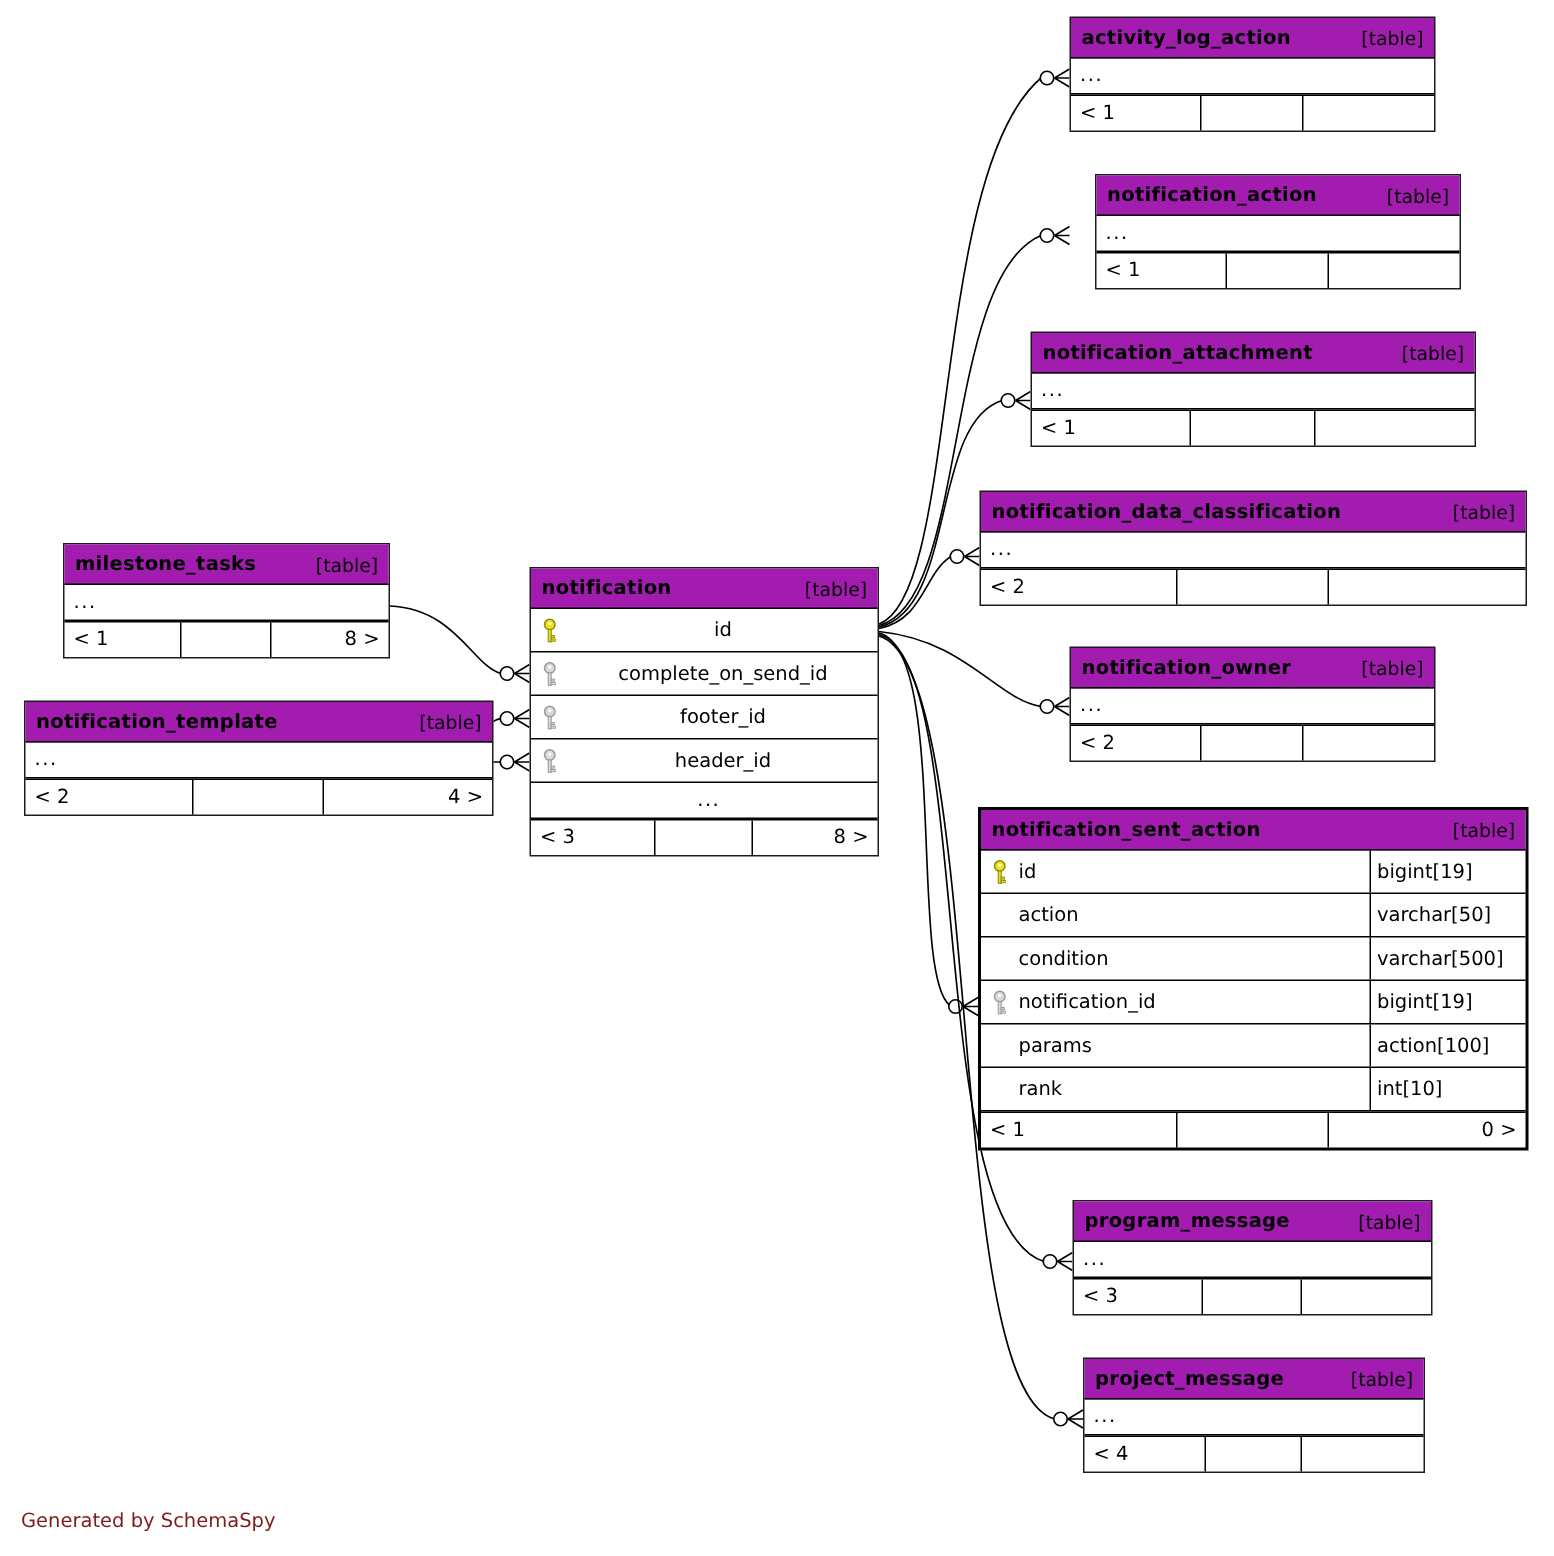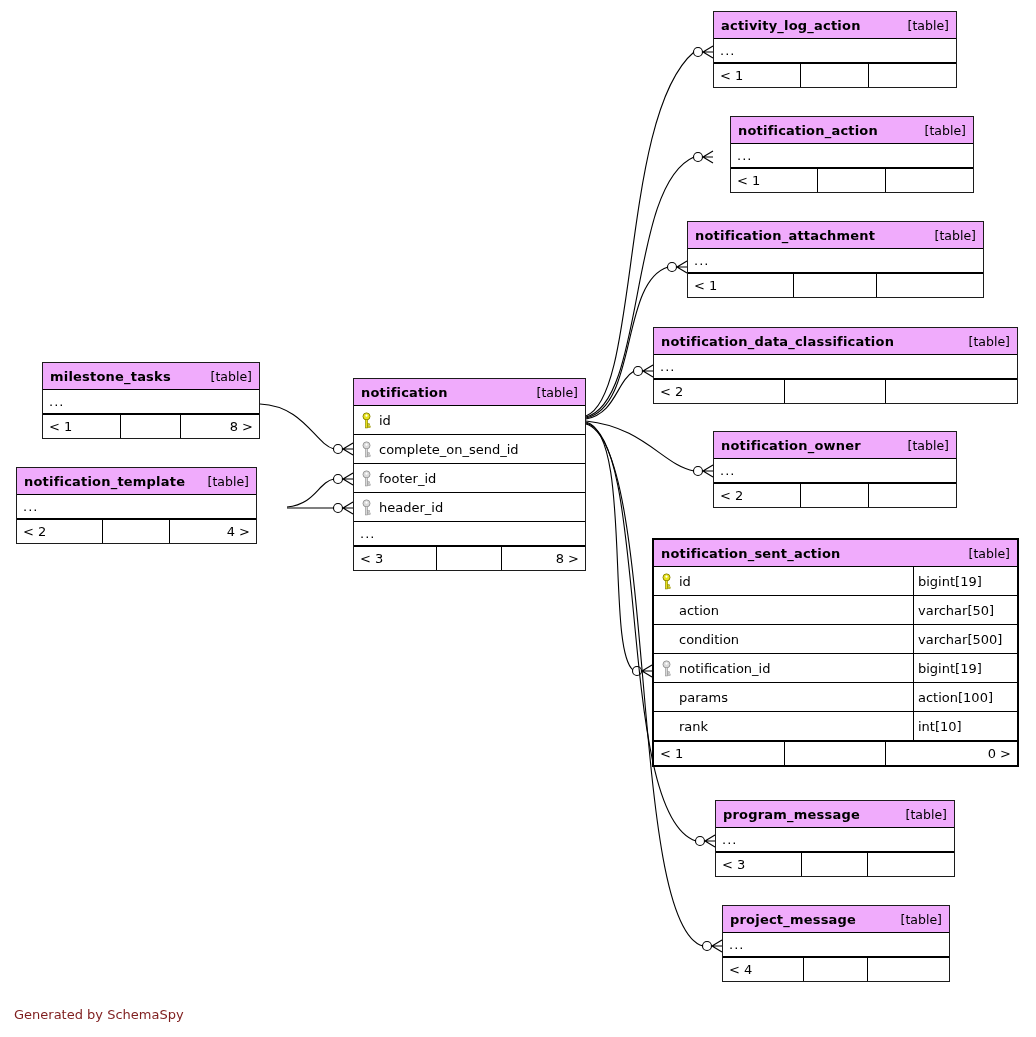--- a/index.html
+++ b/index.html
@@ -4,21 +4,21 @@
 <style>
   html,body{margin:0;padding:0;}
   body{
     width:1036px;height:1037px;position:relative;background:#ffffff;
     font-family:"DejaVu Sans", sans-serif;color:#000;overflow:hidden;
   }
   #connector-layer{position:absolute;left:0;top:0;width:1036px;height:1037px;}
   .tbl{position:absolute;background:#fff;border:1px solid #1c1c1c;box-sizing:border-box;}
   .tbl.emph{border:2px solid #000;}
   .hdr{display:flex;justify-content:space-between;align-items:center;
-       background:#f0abfc;border-bottom:1px solid #000;padding:0 7px;box-sizing:border-box;}
+       background:#a21caf;border-bottom:1px solid #000;padding:0 7px;box-sizing:border-box;}
   .hdr .nm{font-weight:bold;font-size:13px;letter-spacing:.2px;white-space:nowrap;}
   .hdr .tt{font-size:12.5px;white-space:nowrap;padding-left:10px;}
   .trow{display:flex;align-items:center;border-bottom:1px solid #000;box-sizing:border-box;
         font-size:13px;white-space:nowrap;}
   .trow:last-of-type{border-bottom:none;}
   .trow .keyslot{width:18px;display:inline-flex;justify-content:flex-start;align-items:center;
         padding-left:7px;flex:0 0 auto;}
   .trow .lbl{flex:1 1 auto;overflow:hidden;}
   .trow.dots .lbl{padding-left:6px;letter-spacing:1px;}
   .trow .typ{flex:0 0 auto;border-left:1px solid #000;align-self:stretch;
@@ -257,35 +257,35 @@
       </div>
       <div class="trow dots" style="height: 24px;">
         <span class="lbl">...</span>
       </div>
       <div class="tfoot" style="height: 24px;">
         <span class="f1">&lt; 1</span>
         <span class="f2"></span>
         <span class="f3">8 &gt;</span>
       </div>
     </div>
-    <div class="tbl" style="left: 16px; top: 467px; width: 241px;">
+    <div class="tbl" style="left: 16px; top: 467px; width: 313px;">
       <div class="hdr" style="height: 27px;">
         <span class="nm">notification_template</span>
         <span class="tt">[table]</span>
       </div>
       <div class="trow dots" style="height: 24px;">
         <span class="lbl">...</span>
       </div>
       <div class="tfoot" style="height: 24px;">
         <span class="f1">&lt; 2</span>
         <span class="f2"></span>
         <span class="f3">4 &gt;</span>
       </div>
     </div>
-    <div class="tbl" style="left: 353px; top: 378px; width: 233px;">
+    <div class="tbl" style="left: 353px; top: 378px; width: 233px; text-align: center;">
       <div class="hdr" style="height: 27px;">
         <span class="nm">notification</span>
         <span class="tt">[table]</span>
       </div>
       <div class="trow" style="height: 29px;">
         <span class="keyslot">
           <svg width="11" height="17" viewBox="0 0 11 17">
             <circle cx="5.5" cy="4.4" r="3.5" fill="#e9e31c" stroke="#8f8a00" stroke-width="1"></circle>
             <circle cx="5.5" cy="3.7" r="1.1" fill="#ffffff"></circle>
             <rect x="4.5" y="7.6" width="2" height="8.3" fill="#e9e31c" stroke="#8f8a00" stroke-width="0.7"></rect>

